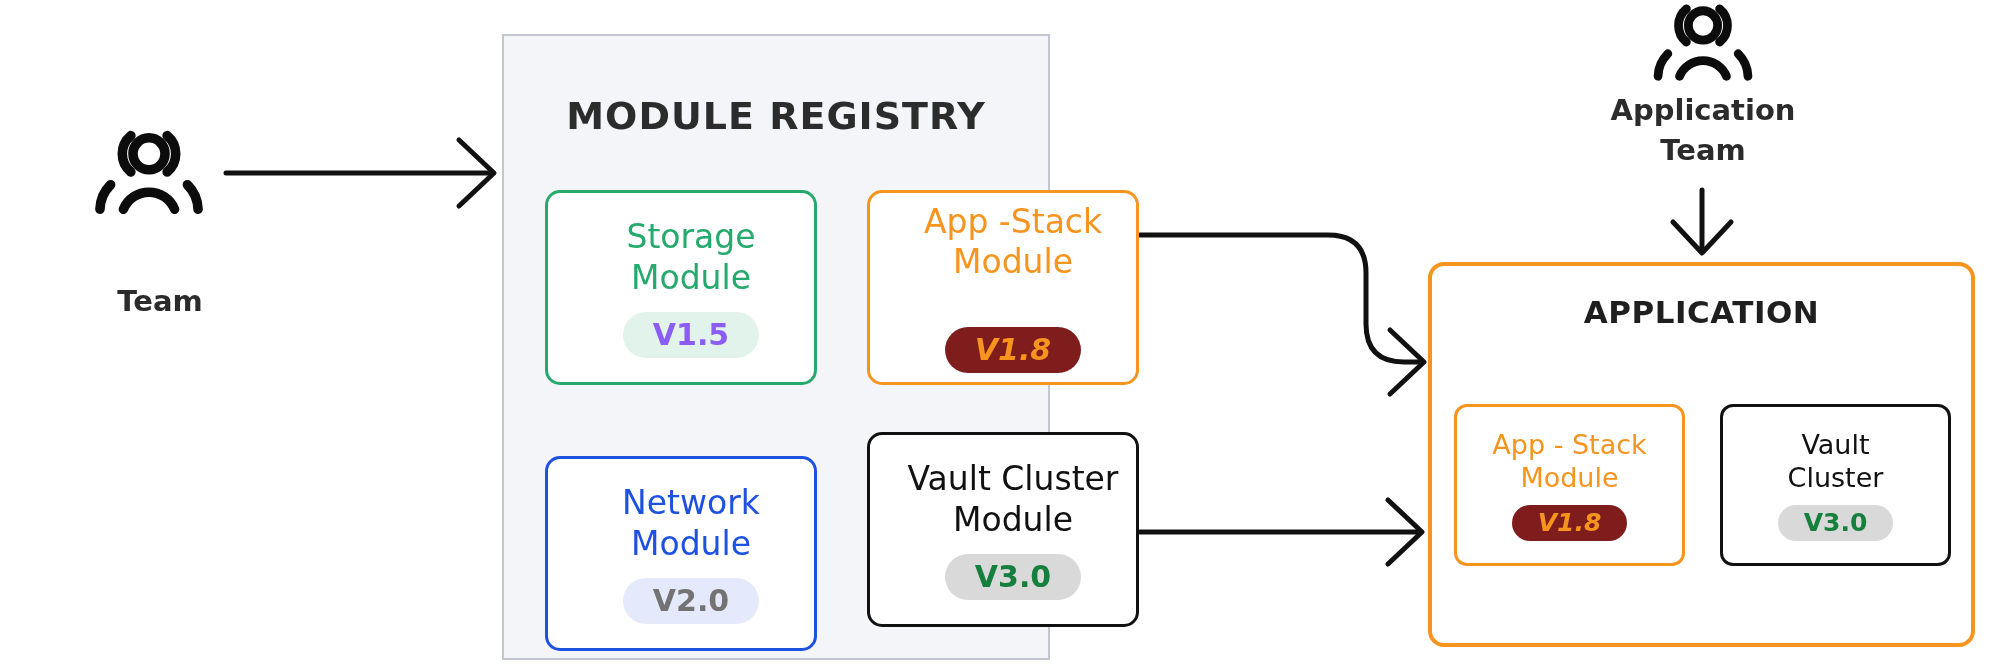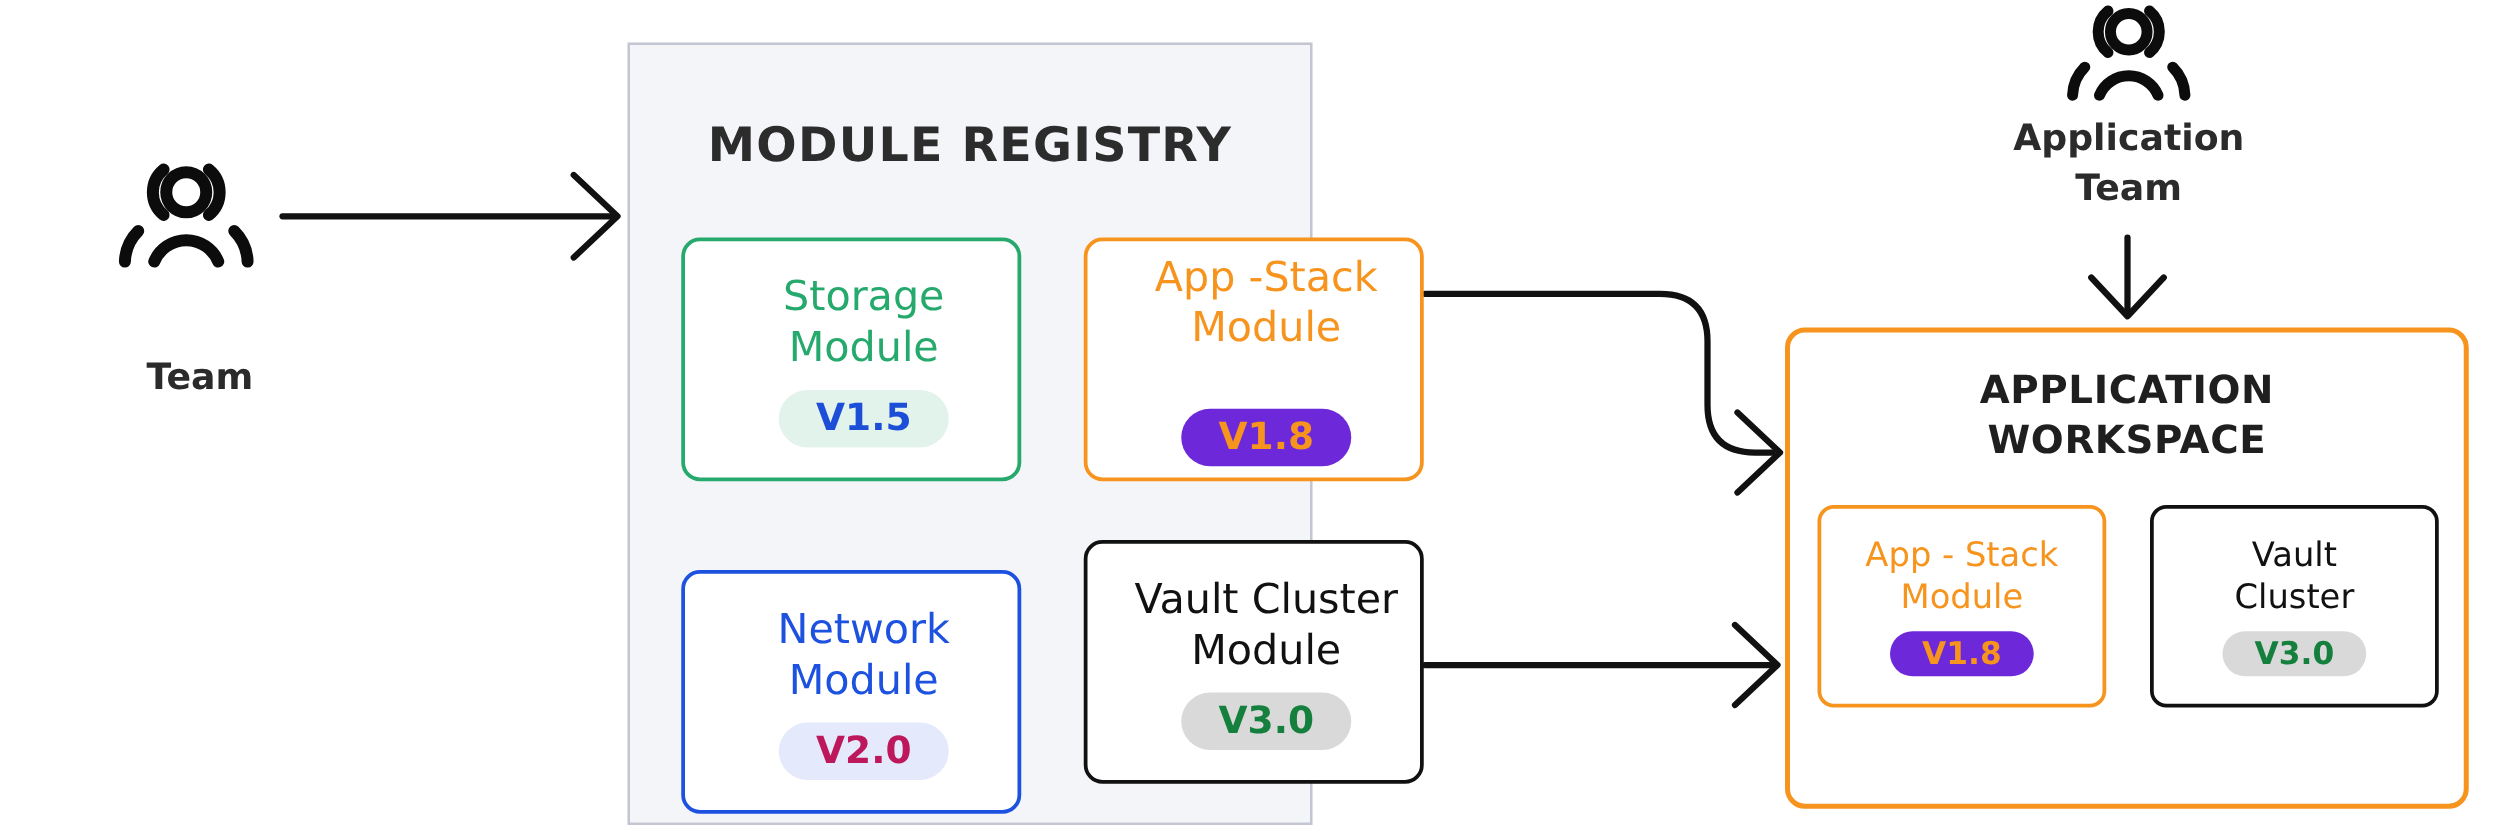--- a/index.html
+++ b/index.html
@@ -45,25 +45,25 @@
     display:inline-block;border-radius:25px;padding:5px 30px;
     font-weight:bold;font-size:30px;line-height:1.2;
   }
   .card.big{width:272px;height:195px;border-width:3px;border-style:solid;padding-left:20px;}
   .pos-storage{left:41px;top:154px;}
   .pos-appstack{left:363px;top:154px;}
   .pos-network{left:41px;top:420px;}
   .pos-vault{left:363px;top:396px;}
 
   .green   {border-color:#26a96c;color:#26a96c;}
-  .green  .badge{background:#e2f3eb;color:#1d4ed8;}
+  .green  .badge{background:#e2f3eb;color:#8b5cf6;}
   .orange  {border-color:#f6941e;color:#f6941e;gap:45px;}
-  .orange .badge{background:#6d28d9;color:#f6941e;}
+  .orange .badge{background:#7f1d1d;color:#f6941e;font-style:italic;}
   .blue    {border-color:#1d51e0;color:#1d51e0;}
-  .blue   .badge{background:#e4eafb;color:#be185d;}
+  .blue   .badge{background:#e4eafb;color:#737373;}
   .black   {border-color:#111111;color:#111111;}
   .black  .badge{background:#d9d9d9;color:#15803d;}
 
   
   .workspace{
     left:1428px;top:262px;width:547px;height:385px;
     background:#ffffff;border:4px solid #f6941e;border-radius:16px;box-sizing:border-box;
   }
   .workspace-title{
     position:absolute;left:0;top:26px;width:100%;
@@ -161,21 +161,20 @@
         <div>Vault Cluster</div>
         <div>Module</div>
       </div>
       <span class="badge">V3.0</span>
     </div>
   </div>
 
   <div class="abs workspace">
     <div class="workspace-title">
       <div>APPLICATION</div>
-      <div>WORKSPACE</div>
     </div>
 
     <div class="card small orange pos-ws-appstack">
       <div class="name">
         <div>App - Stack</div>
         <div>Module</div>
       </div>
       <span class="badge">V1.8</span>
     </div>
 

